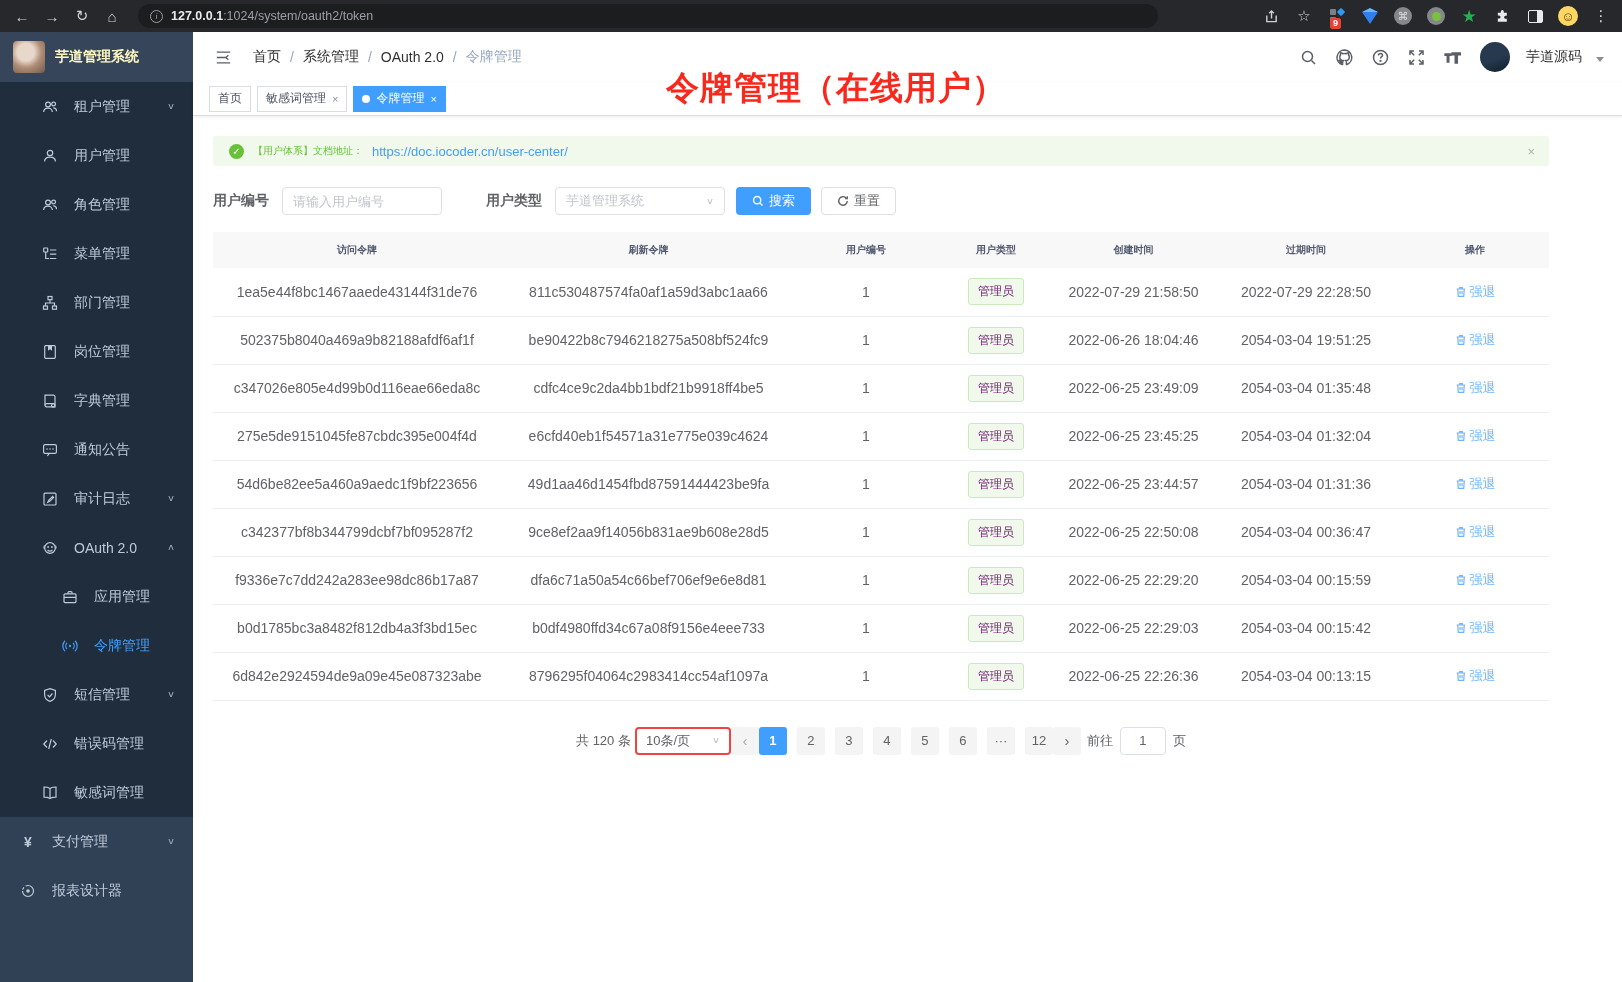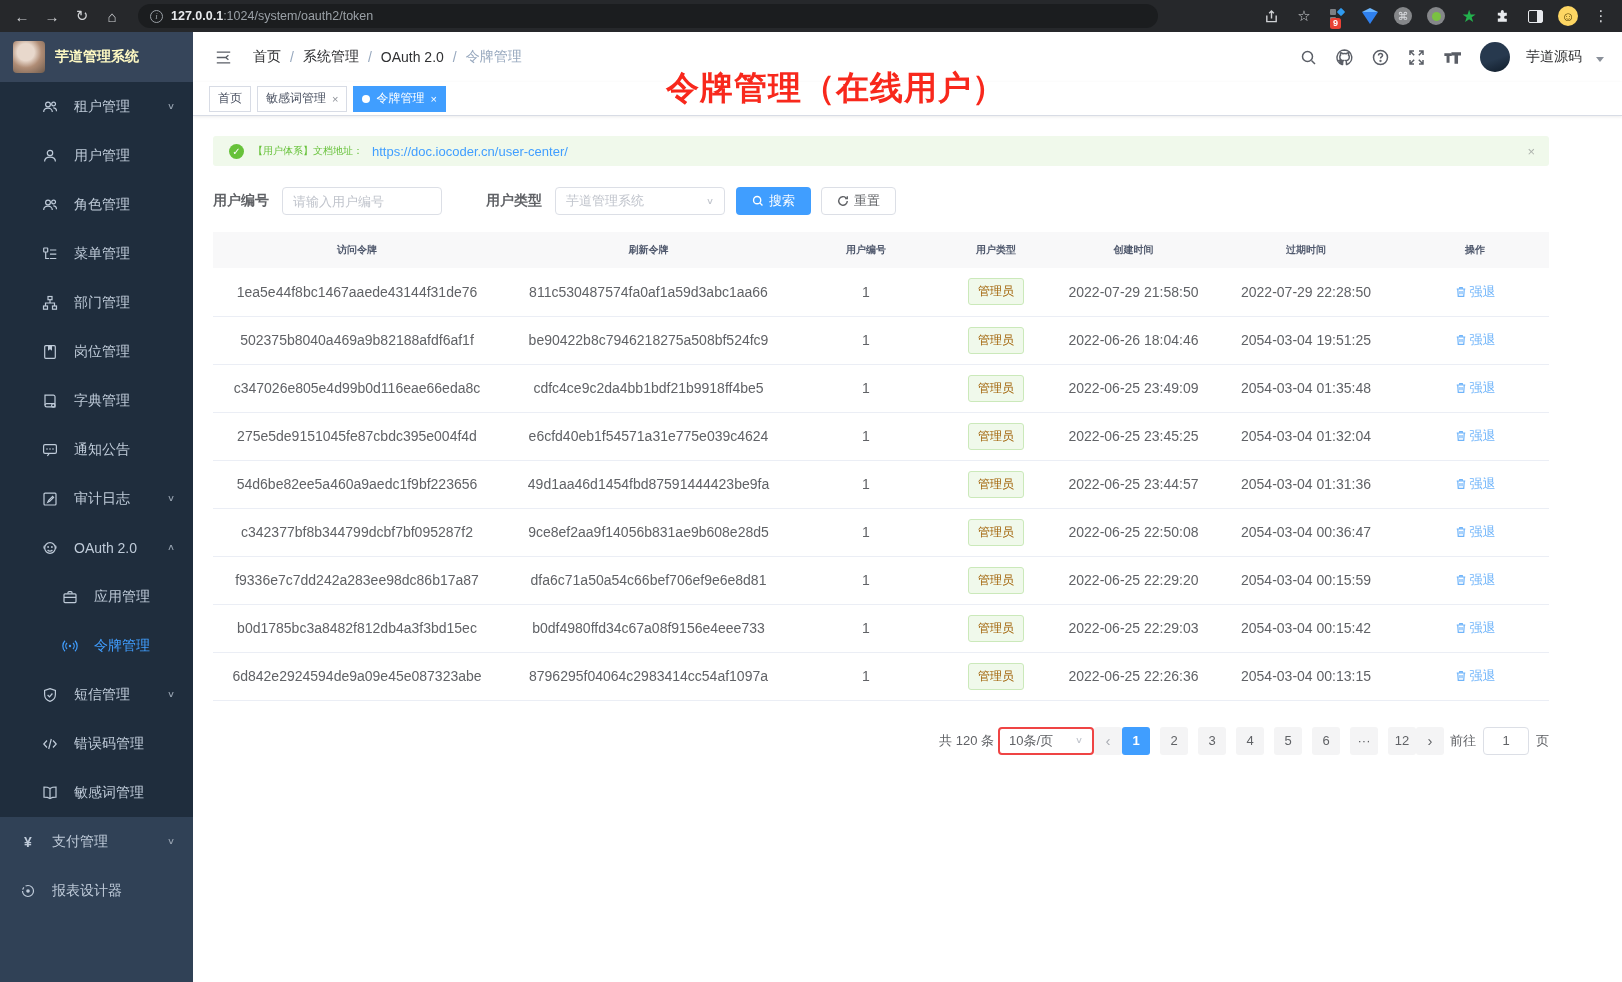--- a/index.html
+++ b/index.html
@@ -88,25 +88,25 @@
   .f-select { width:170px; height:28px; border:1px solid #dcdfe6; border-radius:4px; padding:0 10px; display:flex; align-items:center; justify-content:space-between; font-size:13px; color:#c0c4cc; cursor:pointer; }
   .f-select .chev { color:#c0c4cc; font-size:11px; transform:scaleY(.8); } .gap44 { width:44px; } .gap10 { width:10px; }
   .btn { height:28px; border-radius:4px; display:flex; align-items:center; justify-content:center; gap:5px; font-size:13px; cursor:pointer; padding:0 15px; border:1px solid transparent; }
   .btn-primary { background:#409eff; color:#fff; }
   .btn-plain { background:#fff; color:#606266; border-color:#dcdfe6; }
   .btn svg { width:12px; height:12px; stroke:currentColor; fill:none; stroke-width:1.6; }
 
   table.tbl { width:100%; border-collapse:collapse; table-layout:fixed; margin-top:17px; }
   .tbl th { background:#f8f8f9; height:36px; font-size:10px; color:#515a6e; font-weight:bold; text-align:center; }
   .tbl td { height:48px; text-align:center; font-size:14px; color:#606266; border-bottom:1px solid #ebeef5; overflow:hidden; white-space:nowrap; }
-  .badge-admin { display:inline-block; padding:4px 9px; font-size:12px; color:#a16207; background:#f0f9eb; border:1px solid #cbe9ba; border-radius:3px; }
+  .badge-admin { display:inline-block; padding:4px 9px; font-size:12px; color:#701a75; background:#f0f9eb; border:1px solid #cbe9ba; border-radius:3px; }
   .act-link { color:#6fb4fa; font-size:13px; display:inline-flex; align-items:center; gap:3px; cursor:pointer; }
   .act-link svg { width:12px; height:12px; stroke:#6fb4fa; fill:none; stroke-width:1.4; }
 
-  .pagination { margin-top:26px; display:flex; align-items:center; justify-content:flex-end; font-size:13px; color:#606266; }
+  .pagination { margin-top:26px; display:flex; align-items:center; justify-content:center; font-size:13px; color:#606266; }
   .pg-total { margin-right:4px; }
   .pg-size { width:96px; height:28px; border:2px solid #ef4444; border-radius:4px; display:flex; align-items:center; justify-content:space-between; padding:0 9px; color:#606266; cursor:pointer; }
   .pg-size .chev { color:#c0c4cc; font-size:11px; transform:scaleY(.8); }
   .pg-btn { min-width:28px; height:28px; background:#f4f4f5; border-radius:3px; display:flex; align-items:center; justify-content:center; color:#606266; cursor:pointer; padding:0 4px; }
   .pg-btn.active { background:#409eff; color:#fff; font-weight:bold; }
   .pg-arrow { color:#a8abb2; font-size:15px; }
   .pg-goto { display:flex; align-items:center; gap:7px; margin-left:6px; }
   .pg-input { width:46px; height:28px; border:1px solid #dcdfe6; border-radius:4px; text-align:center; font-size:13px; color:#606266; font-family:inherit; }
 
   .annotation { position:absolute; left:666px; top:66px; font-size:33px; font-weight:bold; color:#f8281c; letter-spacing:1px; z-index:50; white-space:nowrap; }

